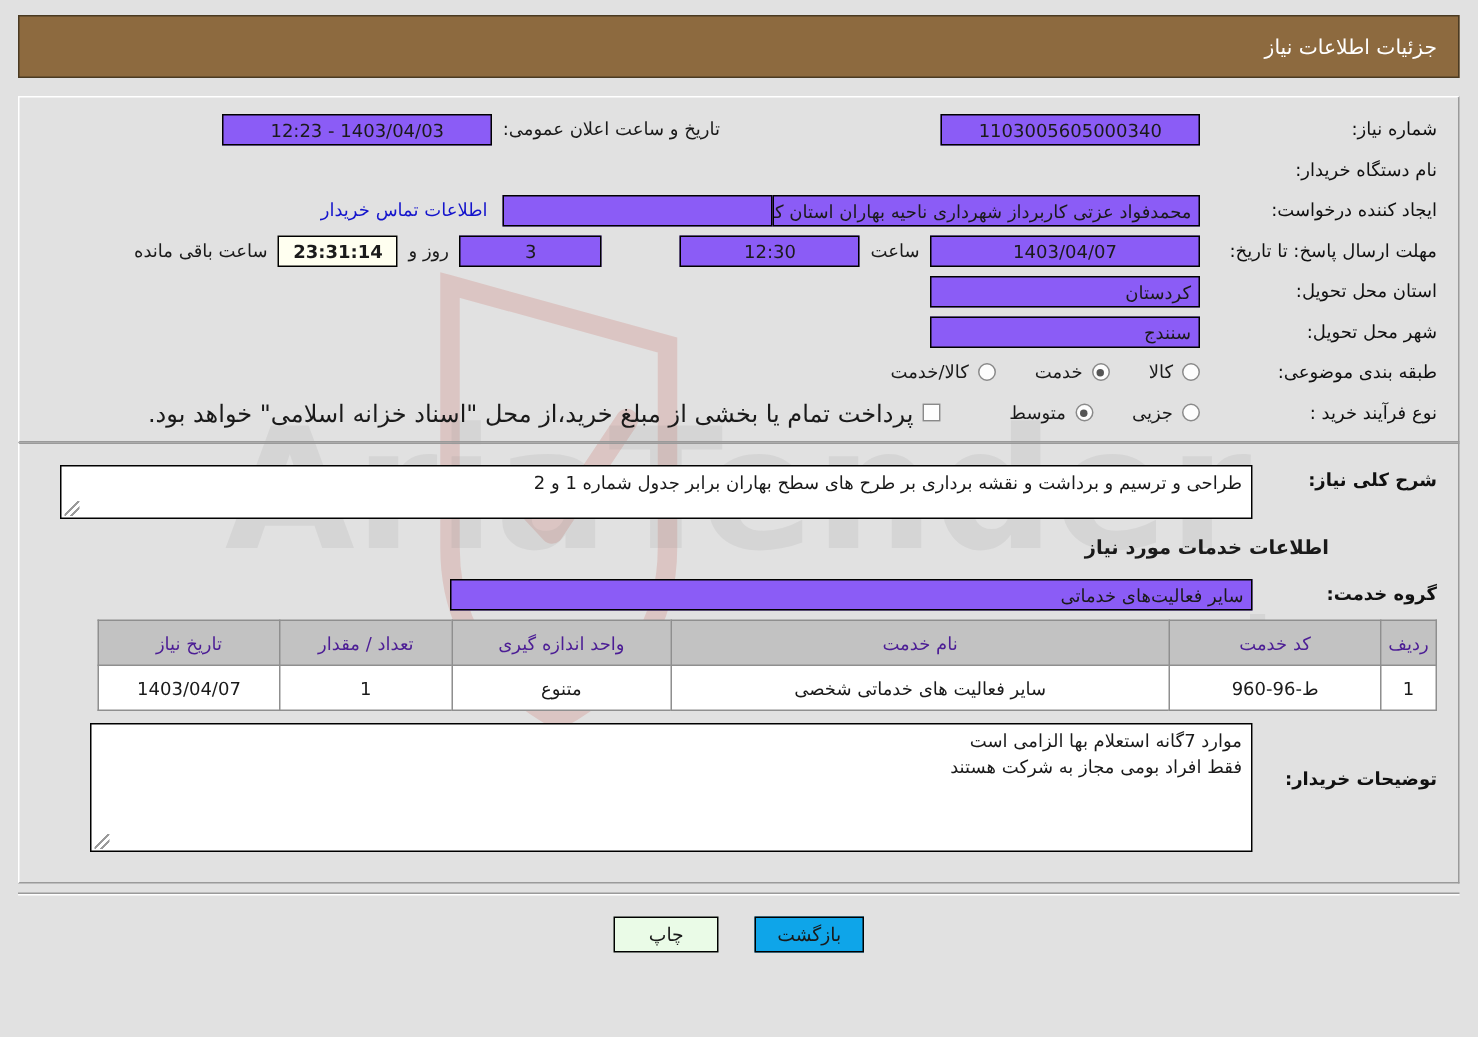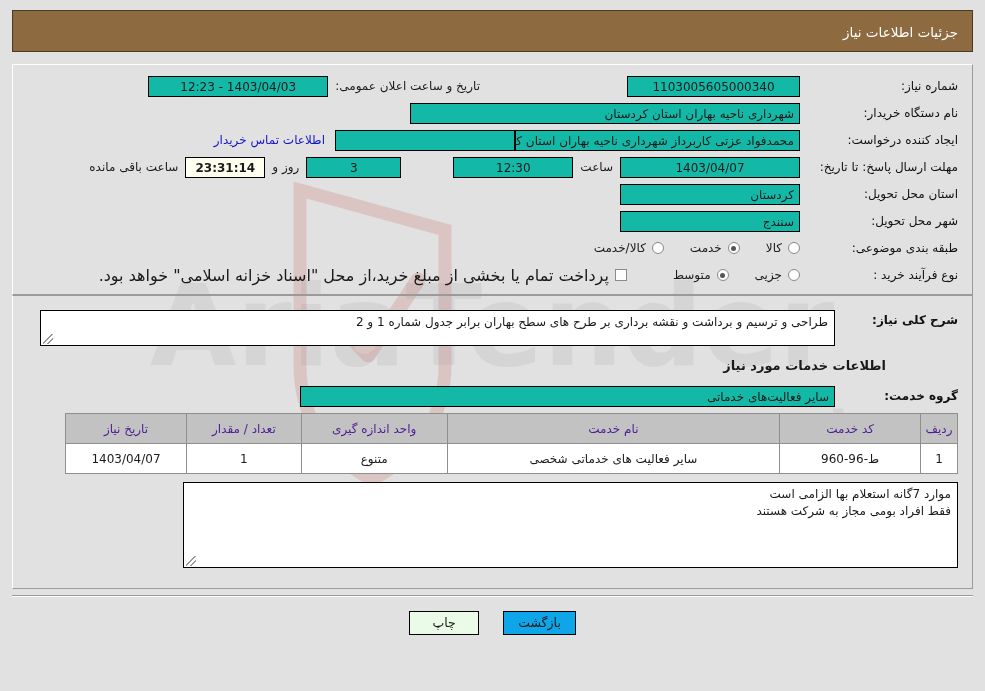--- a/index.html
+++ b/index.html
@@ -80,21 +80,21 @@
     padding-left: 8px;
     font-size: 12px;
     white-space: nowrap;
     color: #111;
   }
   .lbl.w150 { width: 150px; }
   .lbl.w115 { width: 115px; }
 
   .box {
     border: 1px solid #000000;
-    background: #14b8a6;
+    background: #8b5cf6;
     height: 21px;
     line-height: 20px;
     box-sizing: border-box;
     padding: 0 5px;
     font-size: 12px;
     overflow: hidden;
     white-space: nowrap;
     text-align: right;
   }
   .box.center { text-align: center; }
@@ -280,21 +280,20 @@
 
     <div class="row">
       <div class="lbl w150">شماره نیاز:</div>
       <div class="box b-need center">1103005605000340</div>
       <div class="inline-txt" style="margin-right:140px;">تاریخ و ساعت اعلان عمومی:</div>
       <div class="box b-date center">1403/04/03 - 12:23</div>
     </div>
 
     <div class="row">
       <div class="lbl w150">نام دستگاه خریدار:</div>
-      <div class="box b-org">شهرداری ناحیه بهاران استان کردستان</div>
     </div>
 
     <div class="row">
       <div class="lbl w150">ایجاد کننده درخواست:</div>
       <div class="box b-creator">محمدفواد عزتی کاربرداز شهرداری ناحیه بهاران استان کردستان</div>
       <div class="box b-date">&nbsp;</div>
       <div class="link">اطلاعات تماس خریدار</div>
     </div>
 
     <div class="row">
@@ -386,20 +385,21 @@
           <td>ط-96-960</td>
           <td>سایر فعالیت های خدماتی شخصی</td>
           <td>متنوع</td>
           <td>1</td>
           <td>1403/04/07</td>
         </tr>
       </tbody>
     </table>
 
     <div class="row" style="align-items:flex-start;margin-top:8px;margin-bottom:10px;">
+      <div class="lbl w115 bold-lbl" style="padding-top:30px;">توضیحات خریدار:</div>
       <div class="ta" id="notes-box">
         <div>موارد 7گانه استعلام بها الزامی است</div>
         <div>فقط افراد بومی مجاز به شرکت هستند</div>
       </div>
     </div>
   </div>
 
   <hr class="divider">
 
   <div class="footer">

